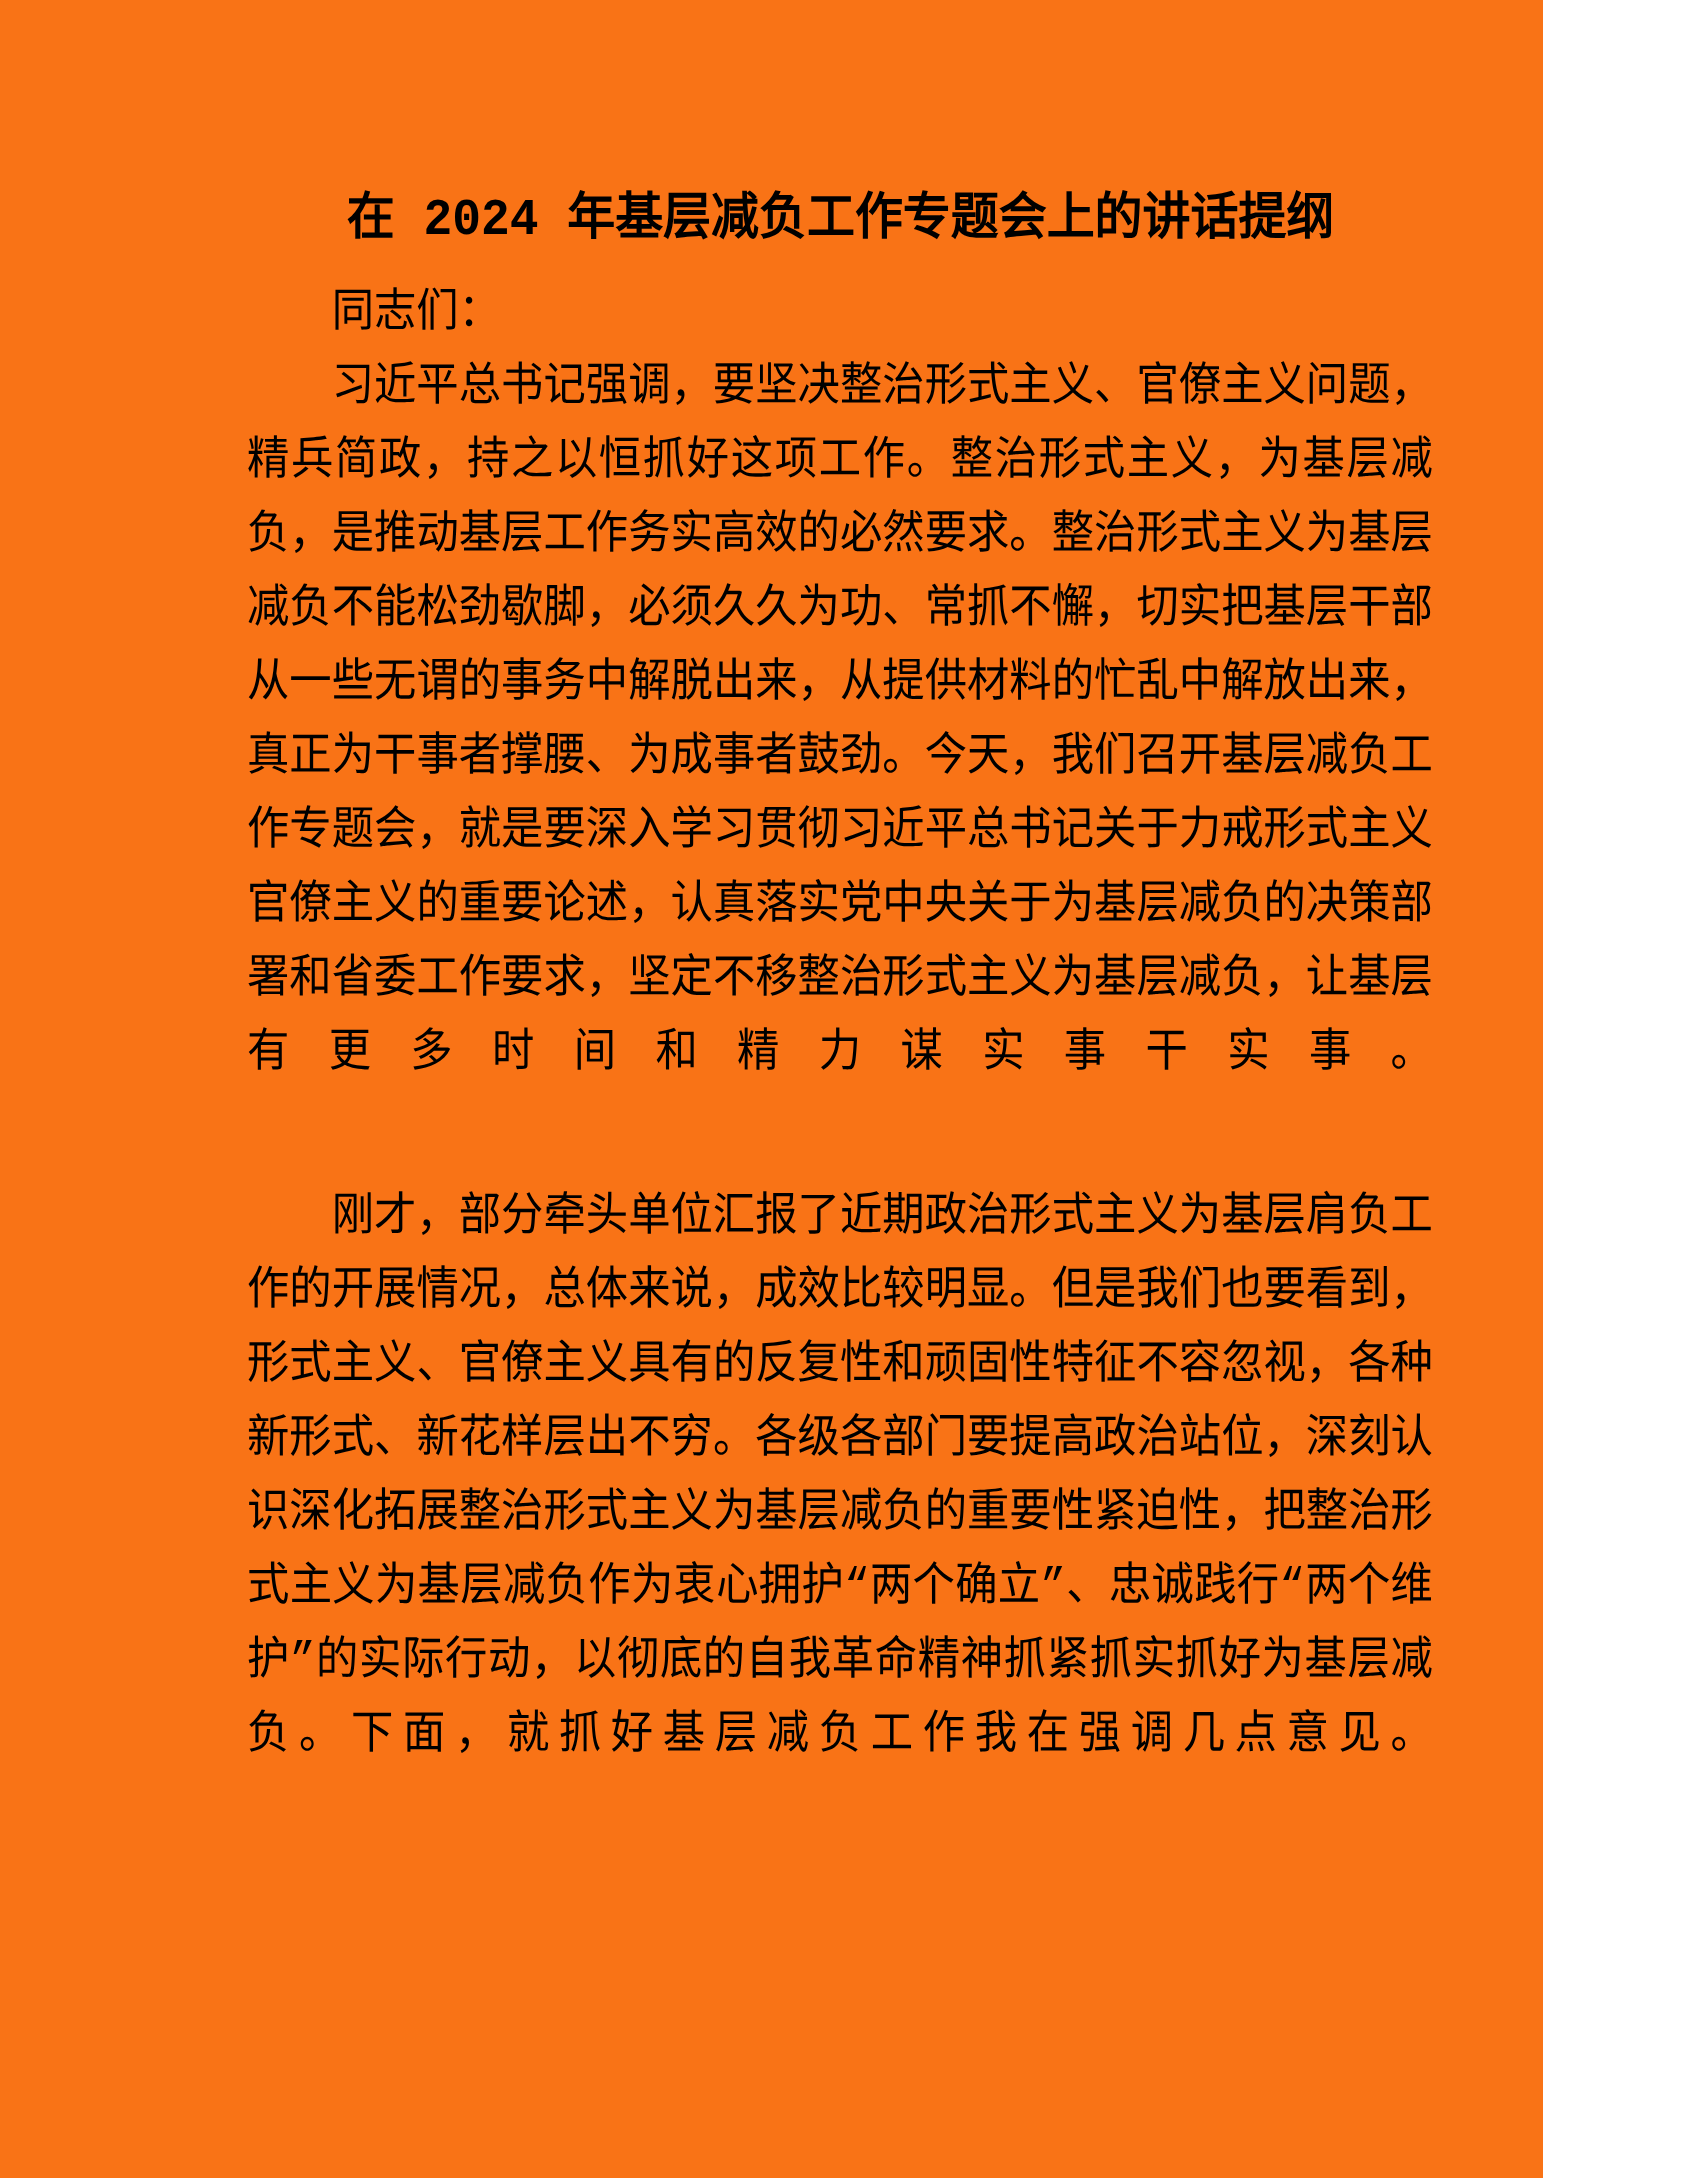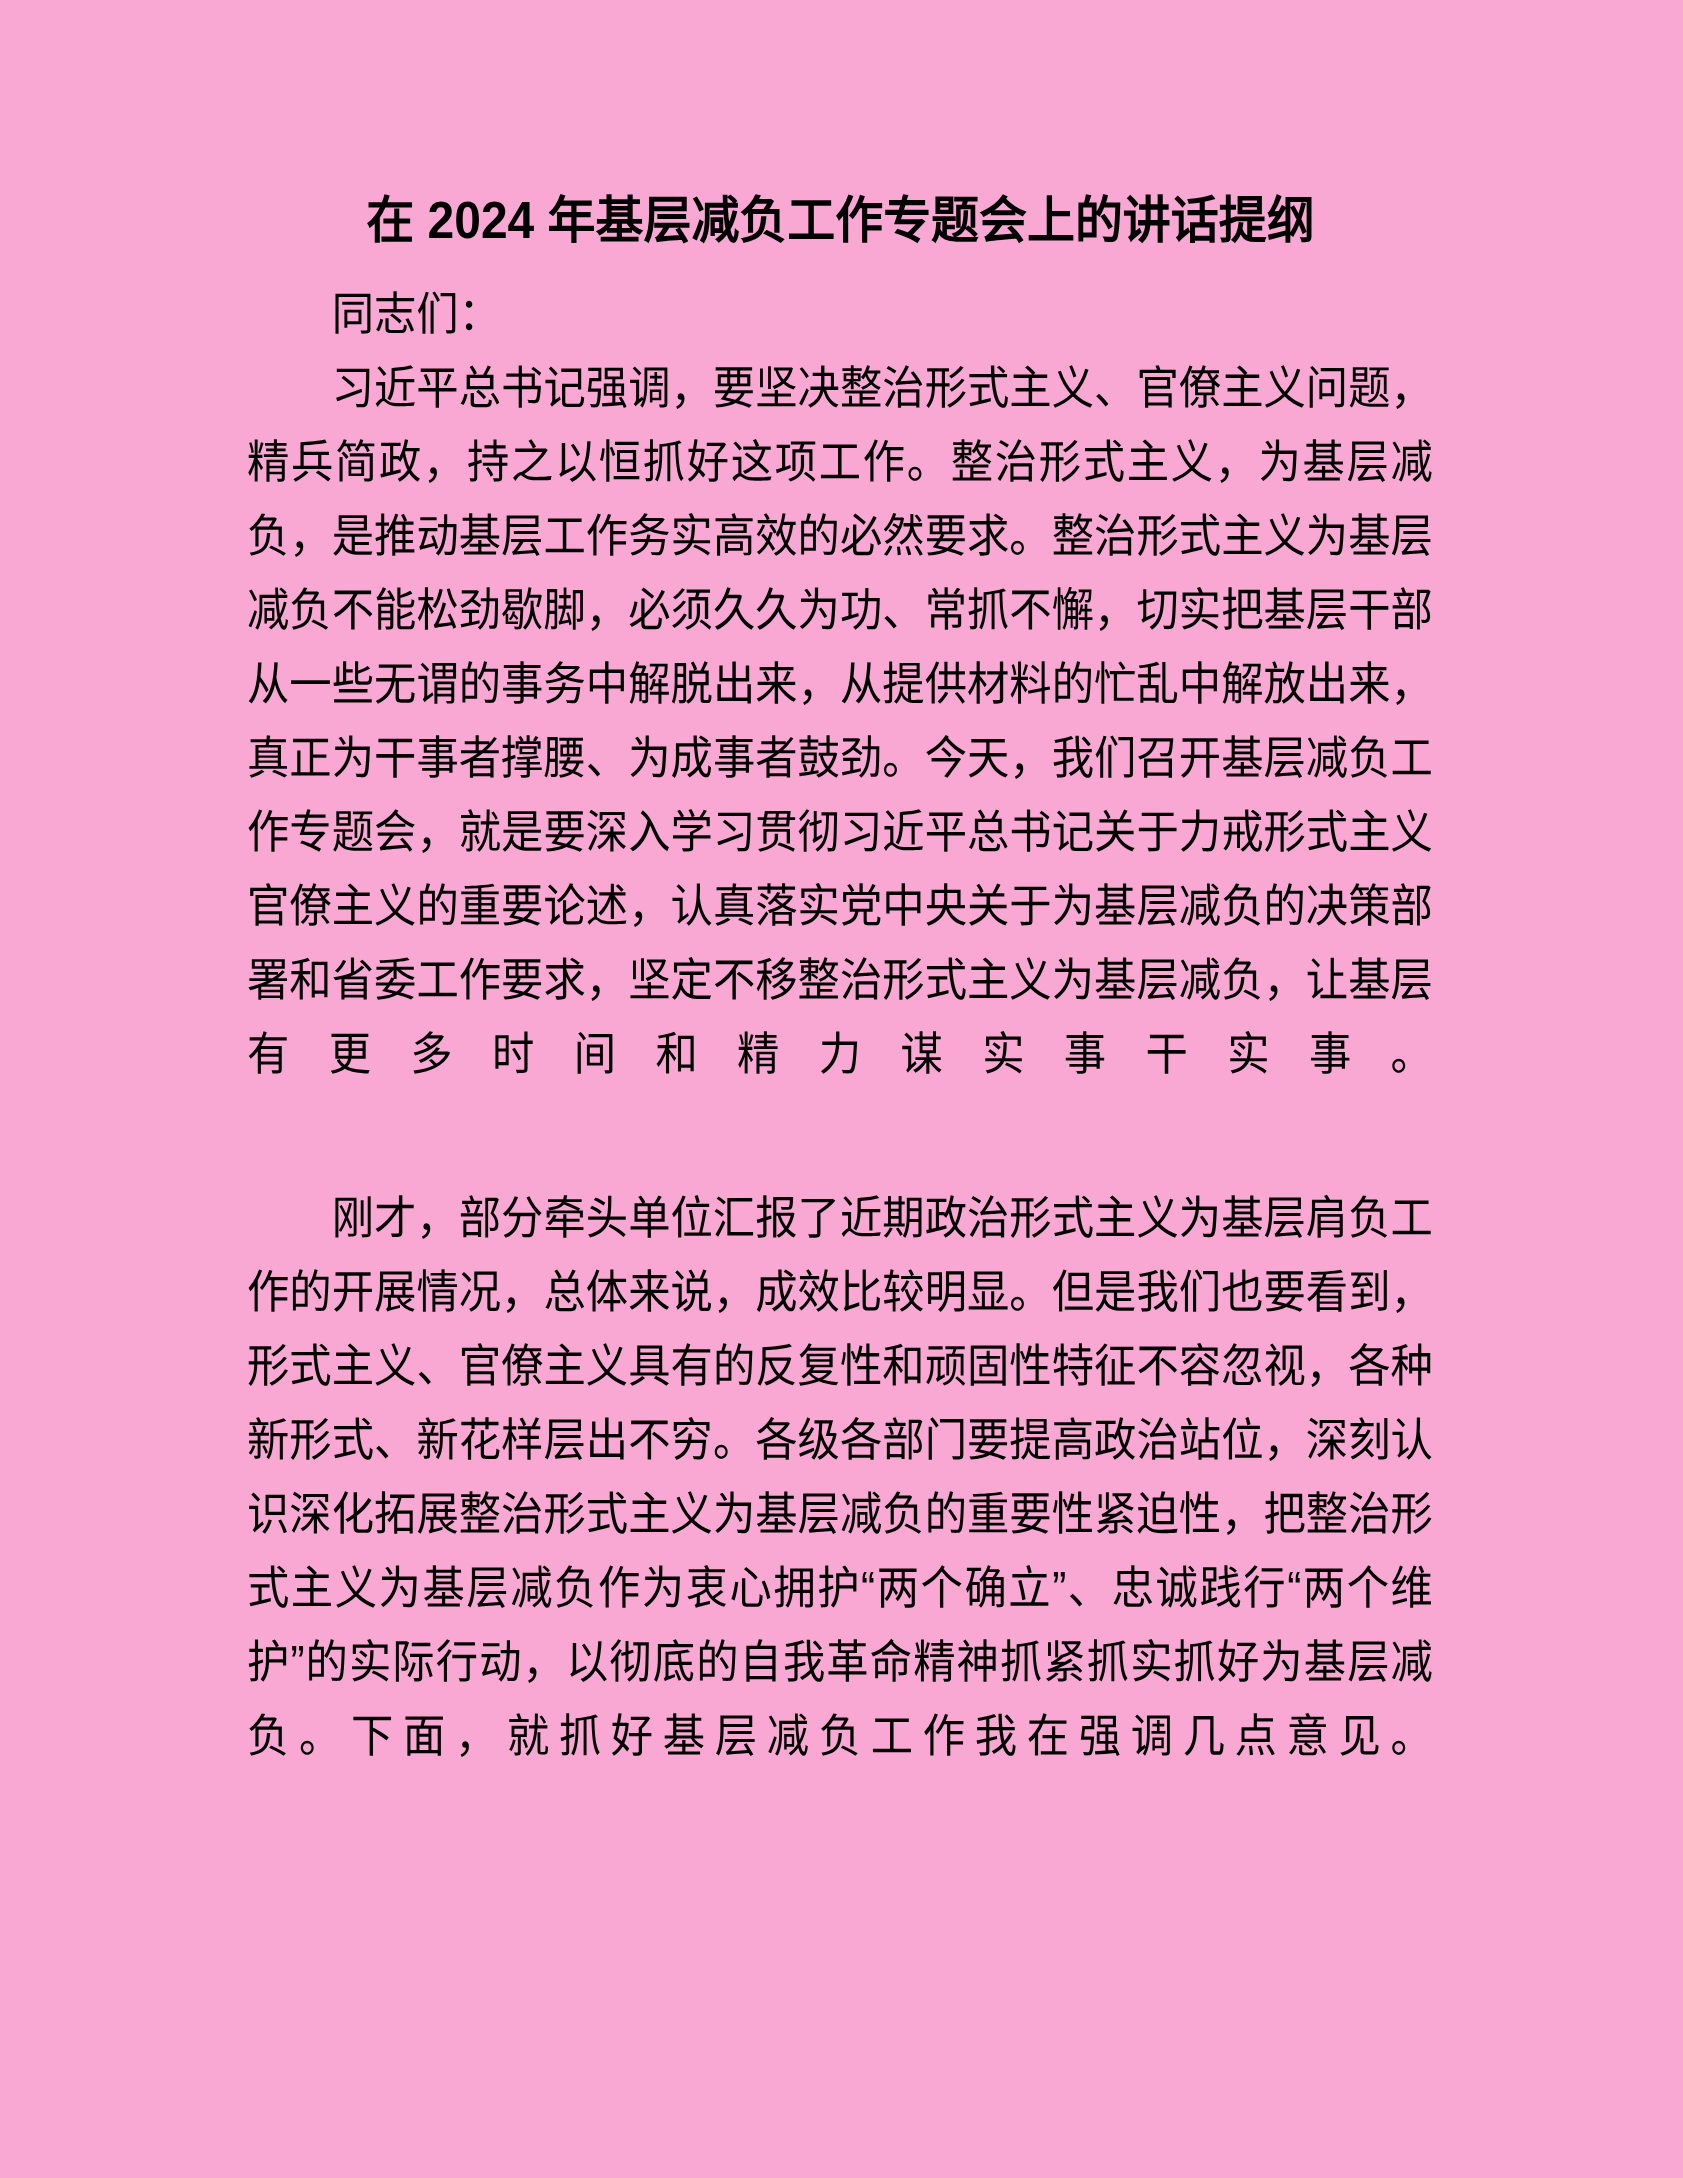--- a/index.html
+++ b/index.html
@@ -12,24 +12,25 @@
     width: 1683px;
     height: 2178px;
     overflow: hidden;
     font-family: "Liberation Sans", "DejaVu Sans", sans-serif;
     color: #000000;
     -webkit-font-smoothing: antialiased;
   }
 
   .page {
     position: relative;
-    width: 1683px;
+    width: 1543px;
     height: 2178px;
-    background: #f9a8d4;
+    background: #f97316;
     box-sizing: border-box;
+    font-family: Liberation Mono, monospace;
   }
 
   
   .content {
     position: absolute;
     left: 247px;
     top: 0;
     width: 1187px;
   }
 

